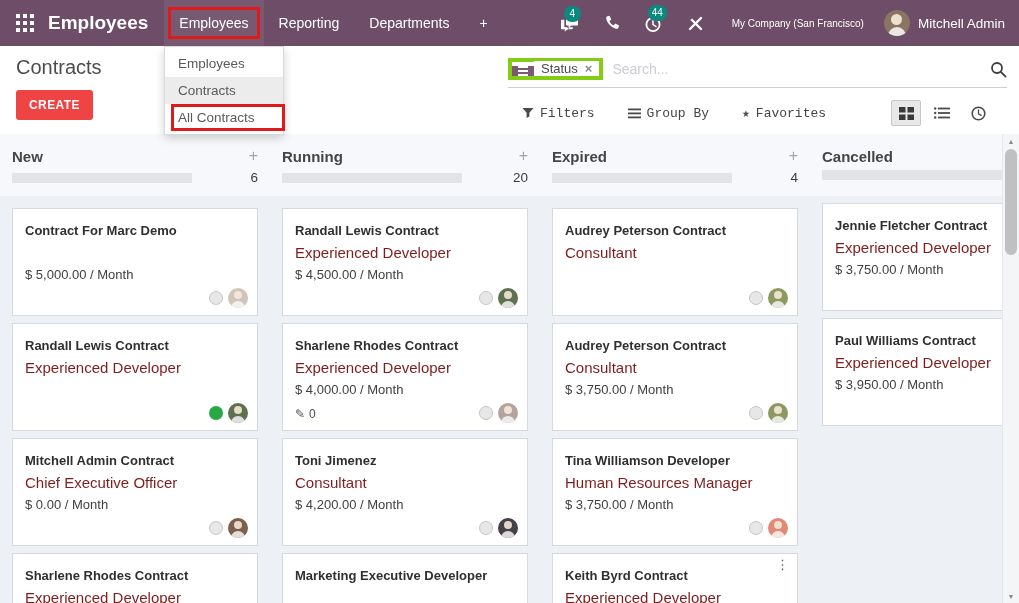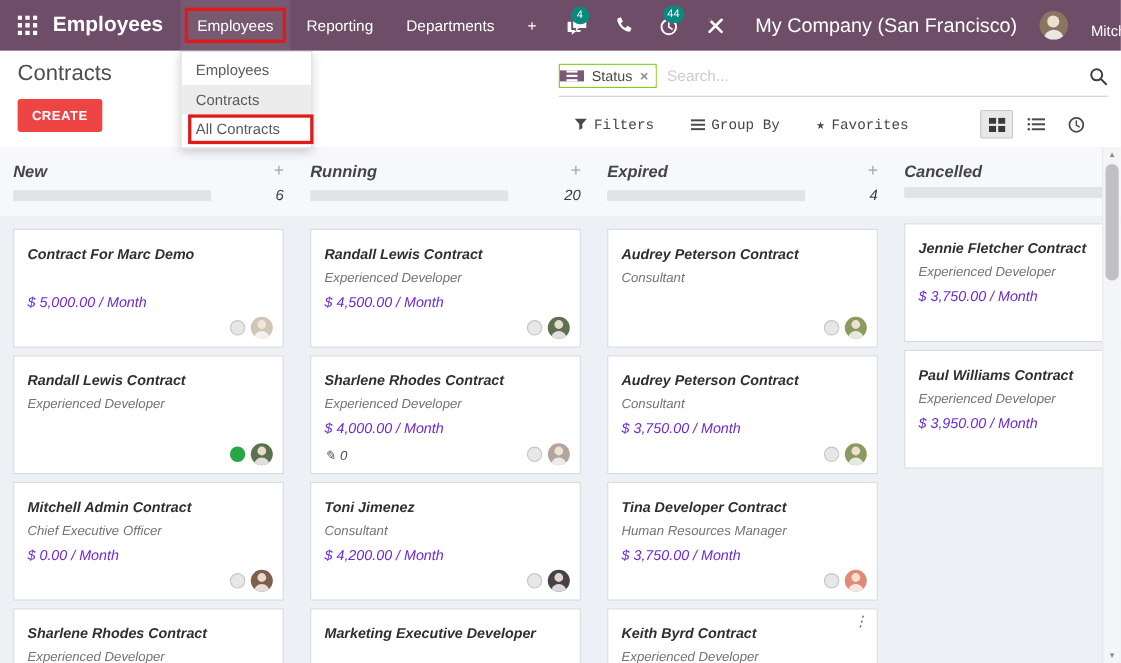--- a/index.html
+++ b/index.html
@@ -12,70 +12,70 @@
   .brand { font-size:19px; font-weight:bold; margin-right:16px; white-space:nowrap; }
   .nav-menu { display:flex; height:100%; }
   .nav-item { padding:0 15px; display:flex; align-items:center; font-size:14px; cursor:pointer; position:relative; white-space:nowrap; }
   .nav-item.active { background:rgba(255,255,255,.07); }
   .annotation { position:absolute; border:3px solid #de1a1a; pointer-events:none; z-index:20; }
   .nav-item.active .annotation { left:4px; right:4px; top:7px; bottom:7px; }
   .nav-right { margin-left:auto; display:flex; align-items:center; }
   .nav-icon-btn { position:relative; padding:0 12px; display:flex; align-items:center; cursor:pointer; }
   .badge { position:absolute; top:-9px; left:16px; background:#0a8a7f; border-radius:9px; min-width:17px; height:16px;
            font-size:10px; display:flex; align-items:center; justify-content:center; padding:0 4px; color:#fff; }
-  .company { font-size:18px; margin:0 20px 0 16px; white-space:nowrap; }
-  .user { display:flex; align-items:flex-end; gap:21px; font-size:13.5px; cursor:pointer; white-space:nowrap; }
+  .company { font-size:10px; margin:0 20px 0 16px; white-space:nowrap; }
+  .user { display:flex; align-items:center; gap:8px; font-size:13.5px; margin-right:14px; cursor:pointer; white-space:nowrap; }
   .user-avatar { width:26px; height:26px; border-radius:50%; position:relative; overflow:hidden; }
   .user-avatar::before { content:''; position:absolute; width:11px; height:11px; border-radius:50%; background:rgba(248,235,220,.9); left:7.5px; top:4px; }
   .user-avatar::after { content:''; position:absolute; width:18px; height:11px; border-radius:9px 9px 0 0; background:rgba(250,250,250,.85); left:4px; bottom:-2px; }
 
   
   .dropdown { position:absolute; top:46px; left:164px; width:120px; background:#fff; border:1px solid #d9d9d9;
               box-shadow:0 3px 9px rgba(0,0,0,.18); z-index:5; padding:3px 0; }
   .dropdown-item { height:27px; display:flex; align-items:center; padding-left:13px; font-size:13.5px; color:#5a5a5a; cursor:pointer; position:relative; }
   .dropdown-item.hover { background:#ececec; }
   .dropdown-item .annotation { top:0; bottom:0; left:6px; right:-2px; }
 
   
   .control-panel { height:88px; background:#fff; display:flex; position:relative; z-index:2; }
   .cp-left { width:492px; padding:10px 0 0 16px; }
   .cp-title { font-size:20px; color:#4c4c4c; }
   .btn-create { margin-top:11px; background:#ef4444; color:#fff; border:none; padding:8px 13px; font-size:12px;
                 font-weight:bold; letter-spacing:.4px; border-radius:3px; cursor:pointer; font-family:inherit; }
   .cp-right { flex:1; padding:12px 12px 0 16px; }
   .search-row { display:flex; align-items:center; border-bottom:1px solid #cfcfcf; padding-bottom:7px; }
-  .facet { display:flex; align-items:center; border:1px solid #84cc16; height:22px; flex:none; }
+  .facet { display:flex; align-items:flex-end; border:4px solid #84cc16; height:22px; flex:none; }
   .facet-icon { width:22px; background:#7b5874; display:flex; flex-direction:column; gap:2px; align-items:center; justify-content:center; }
   .facet-icon i { width:10px; height:2px; background:#fff; }
   .facet-label { display:flex; align-items:center; gap:7px; padding:0 7px; font-size:13px; color:#4a4a4a; background:#fff; }
   .facet-close { color:#8a8a8a; font-size:13px; font-weight:bold; cursor:pointer; line-height:1; }
   .search-input { margin-left:9px; border:none; outline:none; flex:1; font-size:14px; font-family:inherit; color:#333; }
   .search-input::placeholder { color:#c9ccd1; }
   .actions-row { display:flex; align-items:center; margin-top:12px; font-size:13px; color:#454545; padding-left:14px; }
   .action { display:flex; align-items:center; gap:6px; margin-right:33px; cursor:pointer; font-weight:500; white-space:nowrap;font-family:Liberation Mono, monospace; }
   .view-switcher { margin-left:auto; display:flex; align-items:center; gap:6px; margin-right:14px; }
   .vs-btn { width:30px; height:26px; display:flex; align-items:center; justify-content:center; border:1px solid transparent; cursor:pointer; }
   .vs-btn.active { background:#e8e8e8; border-color:#c8c8c8; border-radius:2px; }
   .star-glyph { font-size:13px; color:#4a4a4a; line-height:1; }
 
   
   .board { position:absolute; top:134px; left:0; right:0; bottom:0; display:flex; overflow:hidden;
-           background:linear-gradient(to bottom, #f7f8fb 0, #f7f8fb 62px, #edf0f5 62px);font-style:italic; }
+           background:linear-gradient(to bottom, #f7f8fb 0, #f7f8fb 62px, #edf0f5 62px); }
   .column { width:270px; flex:none; padding:0 12px; }
   .col-title-row { display:flex; align-items:center; padding-top:12px; height:32px; }
   .col-title { font-size:15px; font-weight:600; color:#454545; flex:1; }
   .col-plus { color:#a5a5a8; font-size:16px; cursor:pointer; line-height:1; }
   .progress-row { display:flex; align-items:center; margin-top:4px; }
   .progress { flex:1; height:10px; background:#e1e3e6; border-radius:1px; margin-right:36px; cursor:pointer; }
   .col-count { min-width:30px; text-align:right; font-size:13.5px; color:#3c3c3c; }
   .cards { margin-top:23px; }
   .card { height:108px; background:#fff; border:1px solid #d6d9dd; margin-bottom:7px; padding:10px 12px 0; position:relative; cursor:pointer; }
   .card-title { font-size:13px; font-weight:bold; color:#2f2f2f; margin-top:4px; line-height:15px; }
-  .card-job { font-size:12px; color:#737373; margin-top:7px; min-height:15px; line-height:15px; }
-  .card-salary { font-size:13px; color:#6d28d9; margin-top:7px; min-height:15px; line-height:15px; }
+  .card-job { font-size:15px; color:#7f1d1d; margin-top:7px; min-height:15px; line-height:15px; }
+  .card-salary { font-size:13px; color:#404040; margin-top:7px; min-height:15px; line-height:15px; }
   .card-footer { position:absolute; right:9px; bottom:7px; display:flex; align-items:center; gap:5px; }
   .dot { width:14px; height:14px; border-radius:50%; cursor:pointer; }
   .dot.gray { background:#e7e7e7; border:1px solid #c6c6c6; }
   .dot.green { background:#28a745; }
   .avatar { width:20px; height:20px; border-radius:50%; position:relative; overflow:hidden; }
   .avatar::before { content:''; position:absolute; width:8px; height:8px; border-radius:50%; background:rgba(248,235,220,.88); left:6px; top:3px; }
   .avatar::after { content:''; position:absolute; width:14px; height:9px; border-radius:7px 7px 0 0; background:rgba(250,250,250,.82); left:3px; bottom:-2px; }
   .edit-counter { position:absolute; left:12px; bottom:9px; font-size:12px; color:#4a4a4a; display:flex; align-items:center; gap:4px; }
   .kebab { position:absolute; top:4px; right:8px; color:#555; font-size:13px; line-height:1; cursor:pointer; }
 
@@ -399,21 +399,21 @@
     <div class="card-salary">$ 3,750.00 / Month</div>
 
     <div class="card-footer">
       <span class="dot gray"></span>
       <span class="avatar" style="background: rgb(141, 153, 98);"></span>
     </div>
   </div>
 
   <div class="card">
 
-    <div class="card-title">Tina Developer Contract</div>
+    <div class="card-title">Tina Williamson Developer</div>
     <div class="card-job">Human Resources Manager</div>
     <div class="card-salary">$ 3,750.00 / Month</div>
 
     <div class="card-footer">
       <span class="dot gray"></span>
       <span class="avatar" style="background: rgb(224, 138, 118);"></span>
     </div>
   </div>
 
   <div class="card">

